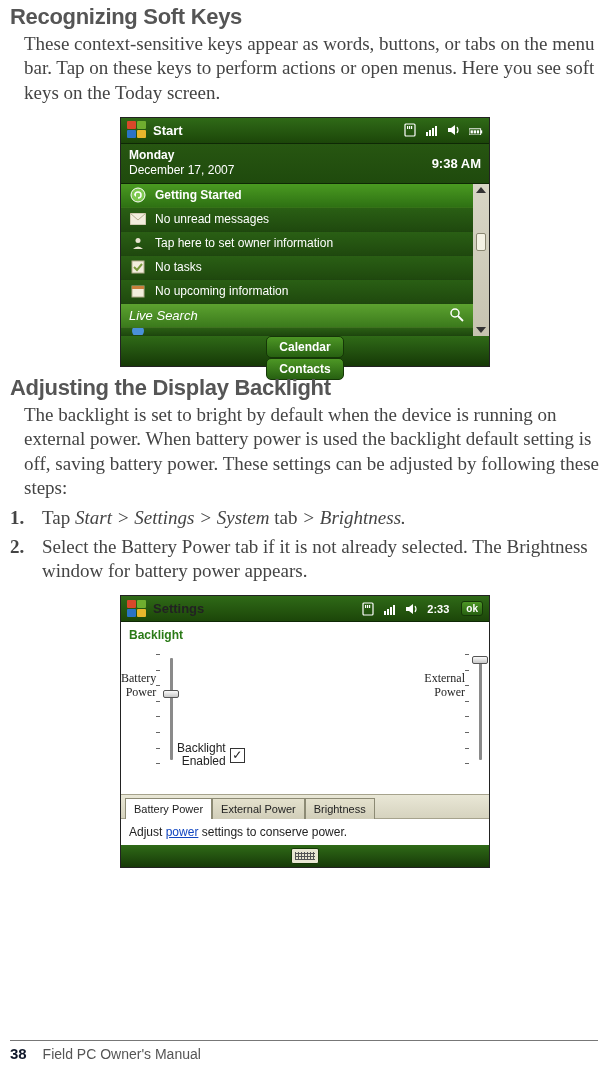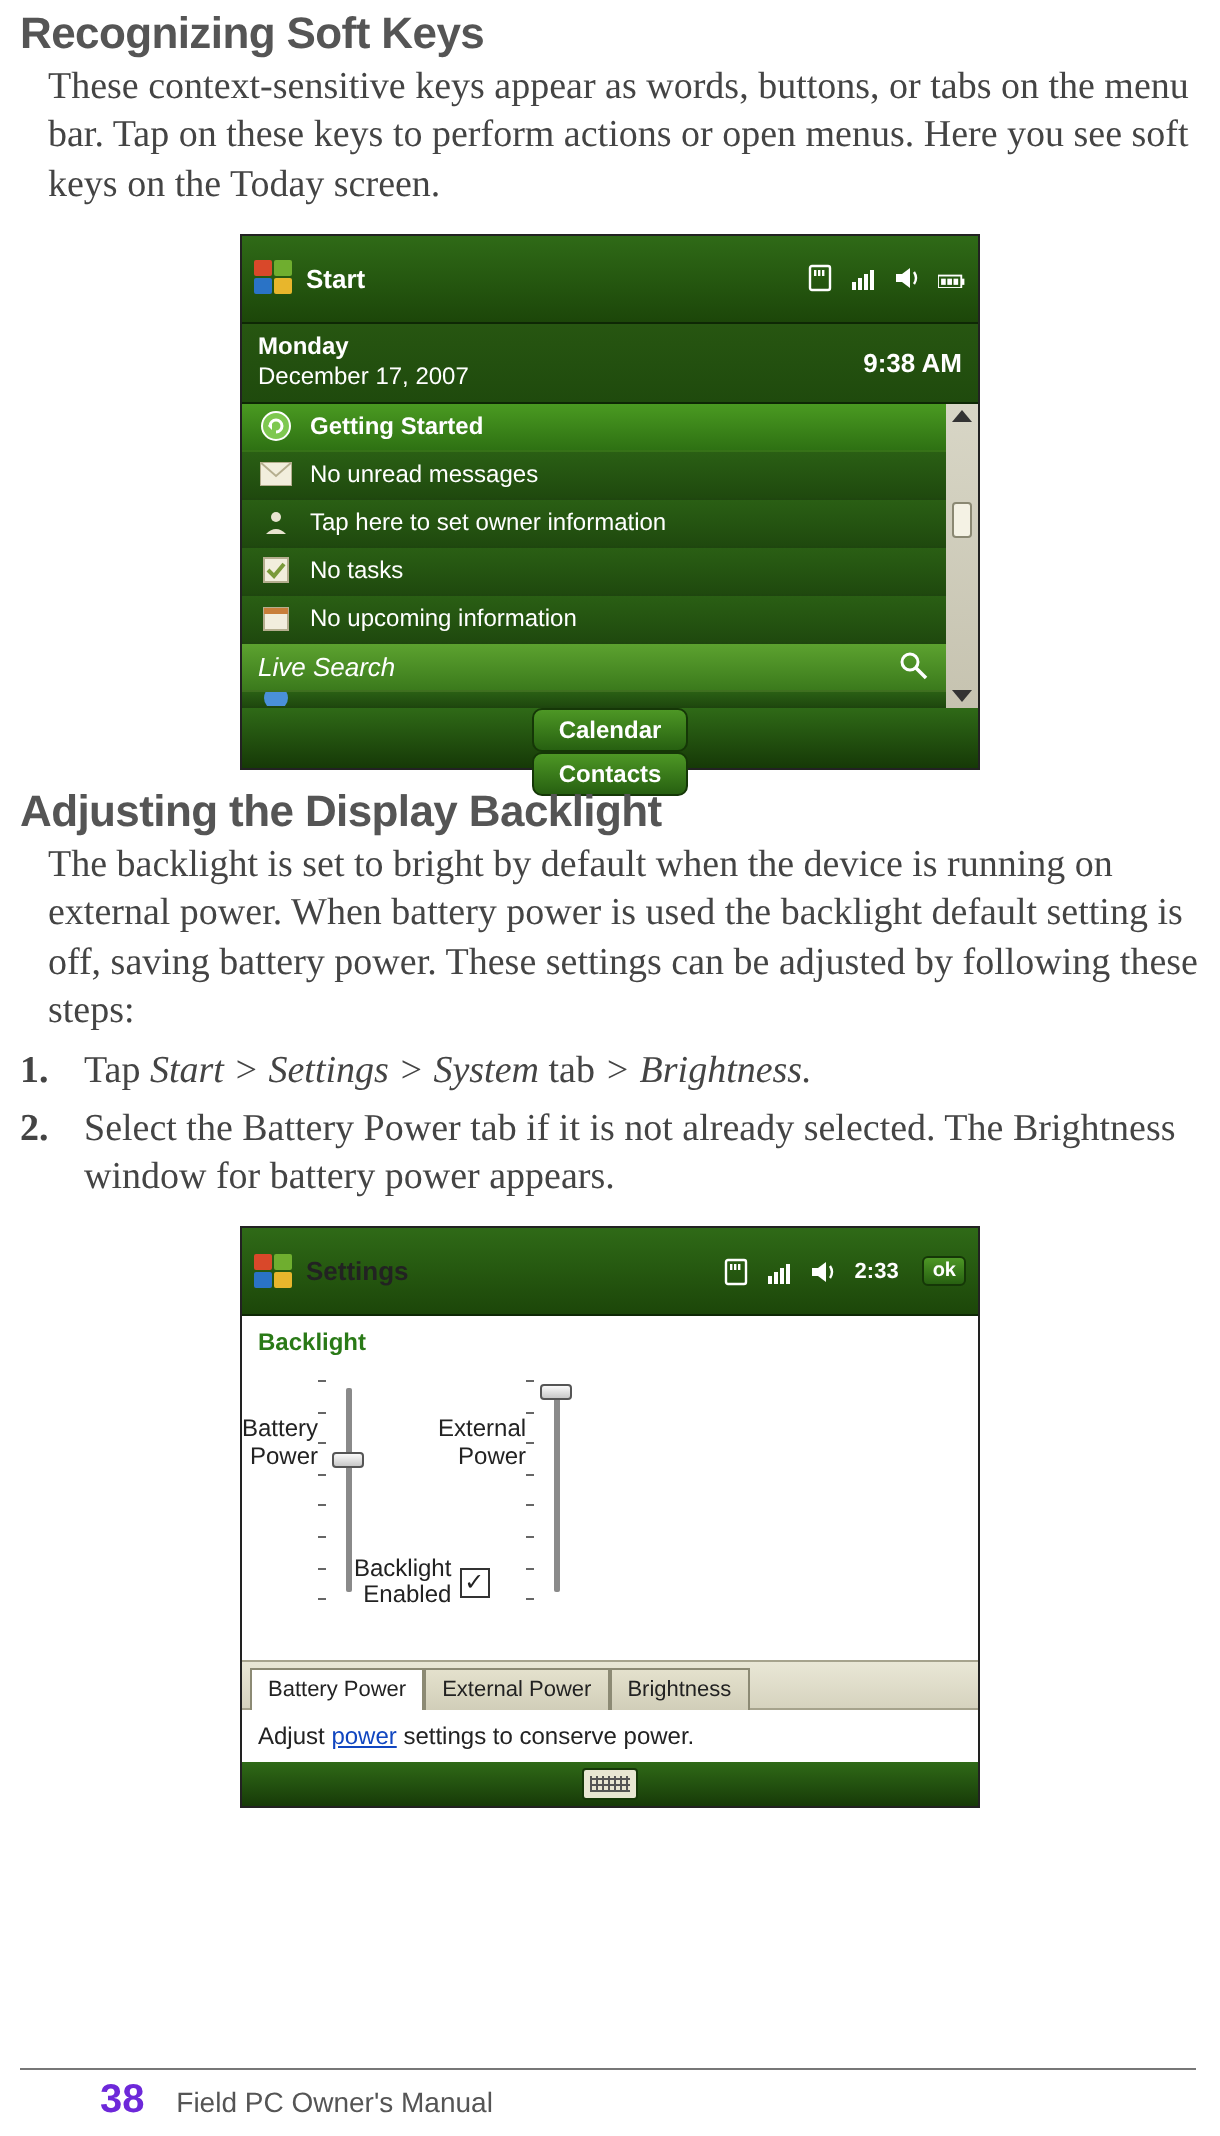--- a/index.html
+++ b/index.html
@@ -6,25 +6,25 @@
   body { font-family: Georgia, 'Times New Roman', serif; width: 610px; height: 1068px; background: #fff; color: #333; position: relative; }
   .page { padding: 4px 10px 0 10px; }
   h2.sect { font-family: 'Segoe UI', Tahoma, sans-serif; font-weight: 700; font-size: 22px; color: #555; letter-spacing: -0.3px; margin-bottom: 2px; }
   p.body { font-family: Georgia, serif; font-size: 19px; color: #444; line-height: 1.28; margin-left: 14px; }
   ol.steps { font-family: Georgia, serif; font-size: 19px; color: #444; line-height: 1.28; margin: 6px 0 0 0; padding-left: 28px; list-style: none; }
   ol.steps li { position: relative; margin-bottom: 4px; padding-left: 4px; }
   ol.steps li .num { position: absolute; left: -28px; font-weight: 700; }
   .italic { font-style: italic; }
   .fig { display: block; margin: 12px auto 8px auto; }
   .footer { position: absolute; bottom: 6px; left: 10px; font-family: 'Segoe UI', Tahoma, sans-serif; font-size: 14px; color: #555; border-top: 1px solid #777; width: 588px; padding-top: 4px; }
-  .footer .pg { font-weight: 700; font-size: 20px; color: #6d28d9; margin-right: 12px; margin-left: 40px; }
+  .footer .pg { font-weight: 700; font-size: 15px; color: #0f172a; margin-right: 12px; }
 
   
   .today { width: 370px; border: 1px solid #222; font-family: Tahoma, Verdana, sans-serif; font-size: 13px; color: #fff; }
-  .tbar { display: flex; align-items: center; height: 44px; background: linear-gradient(#2f6a17,#1c4609); padding: 0 6px; gap: 6px; border-bottom: 1px solid #0e2805; }
+  .tbar { display: flex; align-items: center; height: 26px; background: linear-gradient(#2f6a17,#1c4609); padding: 0 6px; gap: 6px; border-bottom: 1px solid #0e2805; }
   .winflag { width: 20px; height: 18px; position: relative; }
   .winflag .q { position: absolute; width: 9px; height: 8px; border-radius: 1px; }
   .winflag .r { background:#d9482a; left:0; top:0; }
   .winflag .g { background:#6fae2f; left:10px; top:0; }
   .winflag .b { background:#2a73c6; left:0; top:9px; }
   .winflag .y { background:#e8b62c; left:10px; top:9px; }
   .tbar .lbl { font-weight: 700; font-size: 13px; flex: 1; }
   .tbar .icons { display: flex; gap: 8px; align-items: center; }
   .ic { width: 14px; height: 14px; display: inline-block; }
   .daterow { display: flex; align-items: center; height: 40px; background: linear-gradient(#275611,#1f4a0d); padding: 0 8px; border-bottom: 1px solid #0e2805; }
@@ -45,21 +45,21 @@
   .lsrow { background: linear-gradient(#5ca22f,#3b7a1c); height:24px; display:flex; align-items:center; padding:0 8px; gap:8px; font-style: italic; font-size:13px; border-bottom:1px solid rgba(0,0,0,.3); }
   .lsrow .mag { margin-left:auto; width:16px;height:16px; }
   .softbar { height:30px; background: linear-gradient(#2f6a17,#163907); display:flex; align-items:center; justify-content:space-between; padding:0 30px;flex-direction:column; }
   .softbtn { background: linear-gradient(#4d9725,#276011); color:#fff; font-weight:700; font-size:12px; padding:3px 12px; border-radius:5px; border:1px solid #153707; }
 
   
   .settings { width: 370px; border:1px solid #222; font-family: Tahoma, Verdana, sans-serif; font-size:12px; color:#222; background:#fff; margin-bottom: 2px; }
   .settings .tbar .lbl { font-size:13px; }
   .okbtn { background: linear-gradient(#4d9725,#276011); color:#fff; font-size:10px; font-weight:700; padding:1px 4px; border-radius:3px; border:1px solid #153707; margin-left:4px; }
   .panetitle { color:#2a7a17; font-weight:700; padding:6px 8px 2px 8px; font-size:12px; }
-  .sliders { display:flex; justify-content:flex-start; gap:36px; padding: 10px 0 8px 0; }
+  .sliders { display:flex; justify-content:space-between; gap:36px; padding: 10px 0 8px 0; font-family: Liberation Serif, serif; }
   .slblock { text-align:right; display:flex; gap:6px; align-items:flex-start; }
   .slblock .lblcol { font-size:12px; line-height:1.15; padding-top: 18px; }
   .vtrack { width:18px; height:110px; position:relative; }
   .vtrack .ticks { position:absolute; left:-6px; top:0; height:100%; display:flex; flex-direction:column; justify-content:space-between; }
   .vtrack .ticks span { width:4px; height:1px; background:#666; display:block; }
   .vtrack .rail { position:absolute; left:8px; top:4px; bottom:4px; width:3px; background:#8a8a8a; border-radius:1px; }
   .vtrack .knob { position:absolute; left:1px; width:16px; height:8px; background:linear-gradient(#fafafa,#c8c8c8); border:1px solid #555; border-radius:2px; }
   .chkblk { position:absolute; display:flex; align-items:center; gap:4px; font-size:12px; }
   .chkbox { width:15px; height:15px; border:1px solid #333; background:#fff; display:flex; align-items:center; justify-content:center; font-size:12px; line-height:1; }
   .tabs { display:flex; background:linear-gradient(#e9e7d6,#d6d3bf); border-top:1px solid #a6a38d; height:24px; align-items:flex-end; padding-left:4px; gap:0; }

